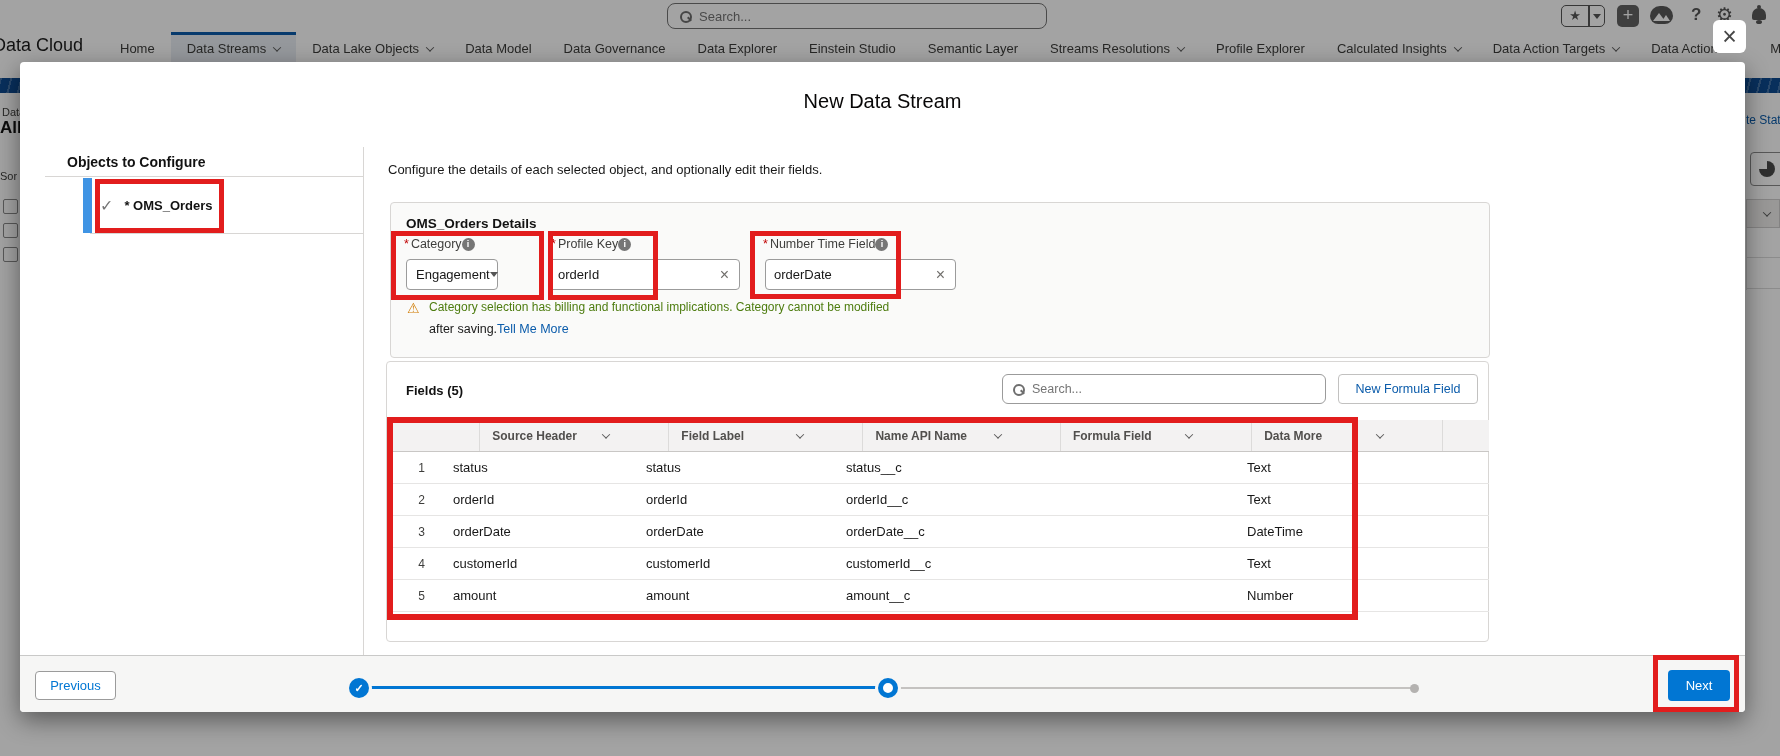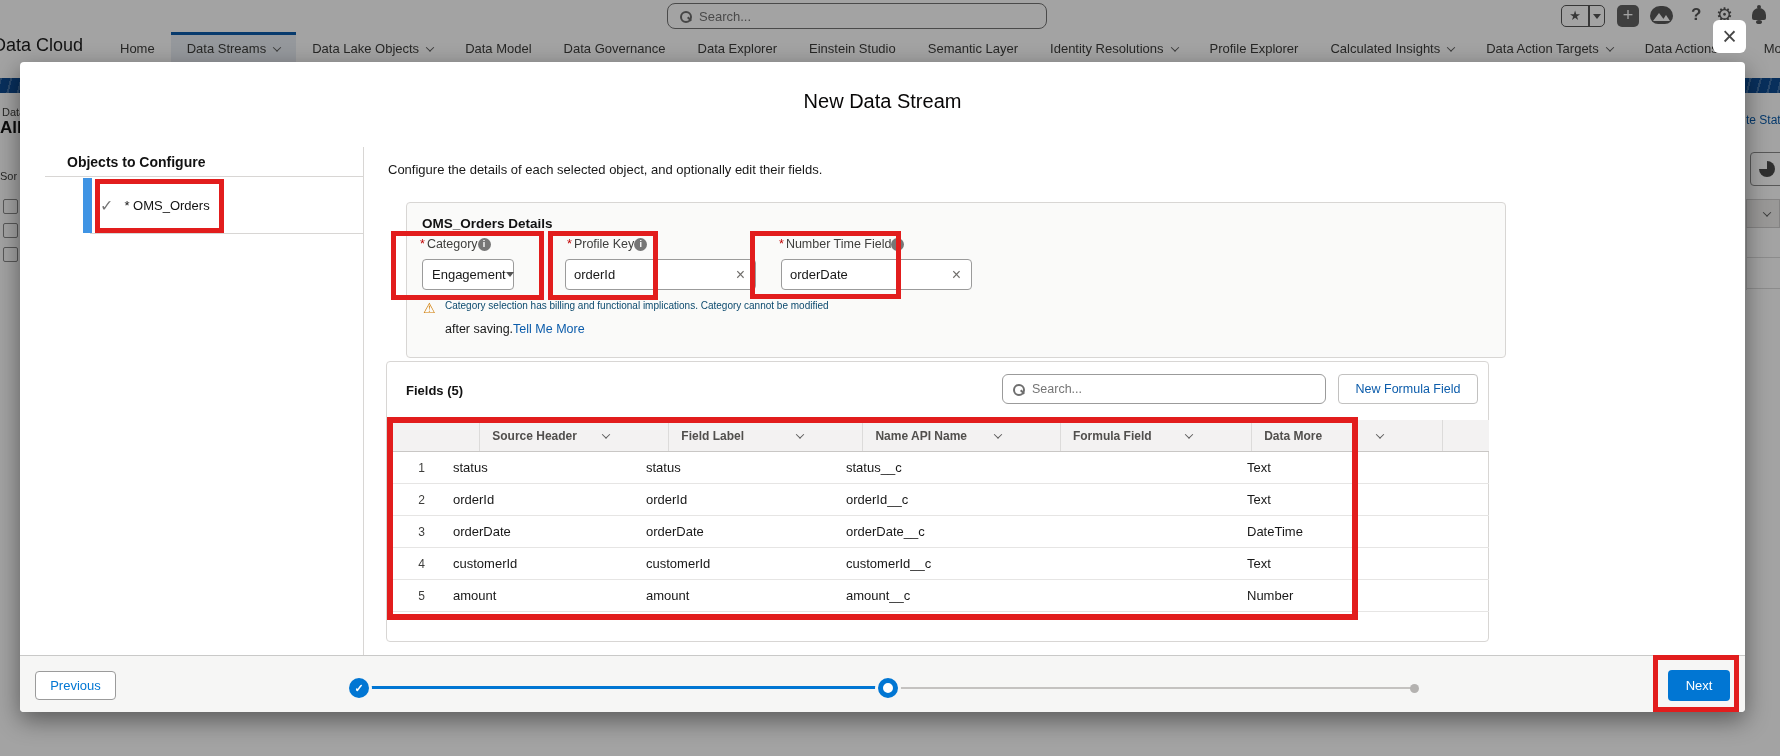--- a/index.html
+++ b/index.html
@@ -56,41 +56,41 @@
   
   .modal { position:absolute; left:20px; top:62px; width:1725px; height:650px; background:#fff; border-radius:4px; box-shadow:0 8px 24px rgba(0,0,0,0.45); z-index:10; }
   .modal-title { position:absolute; left:0; top:28px; width:100%; text-align:center; font-size:20px; color:#080707; }
 
   .lp-heading { position:absolute; left:47px; top:92px; font-size:14px; font-weight:bold; color:#121212; }
   .lp-div1 { position:absolute; left:25px; top:114px; width:318px; height:1px; background:#d8d6d4; }
   .lp-div2 { position:absolute; left:70px; top:171px; width:273px; height:1px; background:#d8d6d4; }
   .sel-bar { position:absolute; left:63px; top:116px; width:9px; height:55px; background:#3f94e4; }
   .object-item { position:absolute; left:80px; top:116px; width:200px; height:55px; display:flex; align-items:center; gap:11px; }
   .obj-check { color:#747474; font-size:16px; }
-  .obj-label { font-size:13px; font-weight:normal; color:#121212; }
+  .obj-label { font-size:13px; font-weight:bold; color:#121212; }
   .v-div { position:absolute; left:343px; top:85px; width:1px; height:553px; background:#d8d6d4; }
 
   .instruction { position:absolute; left:368px; top:100px; font-size:13px; color:#181818; }
 
-  .details-card { position:absolute; left:370px; top:140px; width:1100px; height:156px; background:#fafaf9; border:1px solid #d8d6d4; border-radius:4px;margin-left:16px; }
+  .details-card { position:absolute; left:370px; top:140px; width:1100px; height:156px; background:#fafaf9; border:1px solid #d8d6d4; border-radius:4px; }
   .dc-heading { position:absolute; left:15px; top:13px; font-size:13.5px; font-weight:bold; color:#121212; }
   .fld-label { position:absolute; top:34px; font-size:12.5px; color:#3e3e3c; display:flex; align-items:center; gap:0; }
   .req { color:#c00000; margin-right:2px; }
   .info-ic { width:13px; height:13px; border-radius:50%; background:#767676; color:#fff; font-size:9px; font-weight:bold; display:inline-flex; align-items:center; justify-content:center; font-style:normal; }
   .lab-cat { left:13px; } .lab-pk { left:160px; } .lab-etf { left:372px; }
   .ctl { position:absolute; top:56px; height:31px; border:1px solid #9b9b9b; border-radius:4px; background:#fff; font-size:13px; color:#181818; display:flex; align-items:center; }
   .sel-cat { left:15px; width:92px; padding:0 9px; justify-content:space-between; }
   .sel-cat .tri-down { border-top-color:#555; }
   .inp { padding:0 8px; justify-content:space-between; }
   .inp-pk { left:158px; width:191px; }
   .inp-etf { left:374px; width:191px; }
   .inp input { border:none; outline:none; font-size:13px; color:#181818; width:130px; font-family:inherit; background:transparent; }
   .clr-x { color:#706e6b; font-size:16px; padding-right:2px; }
   .warn-ic { position:absolute; left:16px; top:97px; color:#cf7a00; font-size:14px; }
-  .warn-l1 { position:absolute; left:38px; top:97px; font-size:10px; color:#0c4a6e; }
+  .warn-l1 { position:absolute; left:38px; top:97px; font-size:12px; color:#4d7c0f; }
   .warn-l2 { position:absolute; left:38px; top:119px; font-size:12.5px; color:#181818; }
   .warn-link { color:#0b5cab; }
 
   .fields-card { position:absolute; left:366px; top:299px; width:1103px; height:281px; background:#fff; border:1px solid #d8d6d4; border-radius:4px; }
   .fc-heading { position:absolute; left:19px; top:21px; font-size:13px; font-weight:bold; color:#121212; }
   .fc-search { position:absolute; left:615px; top:12px; width:324px; height:30px; border:1px solid #9b9b9b; border-radius:6px; background:#fff; display:flex; align-items:center; gap:8px; padding:0 10px; }
   .fc-search input { border:none; outline:none; background:transparent; font-size:12.5px; color:#444; width:100%; font-family:inherit; }
   .nff-btn { position:absolute; left:951px; top:12px; width:140px; height:30px; border:1px solid #c2c1c0; border-radius:4px; background:#fff; color:#0b5cab; font-size:12.5px; display:flex; align-items:center; justify-content:center; }
 
   .ftable { position:absolute; left:1px; top:58px; width:1101px; }
@@ -170,21 +170,21 @@
         <div class="tab">
           <span>Data Explorer</span>
         </div>
         <div class="tab">
           <span>Einstein Studio</span>
         </div>
         <div class="tab">
           <span>Semantic Layer</span>
         </div>
         <div class="tab">
-          <span>Identity Resolutions</span>
+          <span>Streams Resolutions</span>
           <span class="chv"></span>
         </div>
         <div class="tab">
           <span>Profile Explorer</span>
         </div>
         <div class="tab">
           <span>Calculated Insights</span>
           <span class="chv"></span>
         </div>
         <div class="tab">

